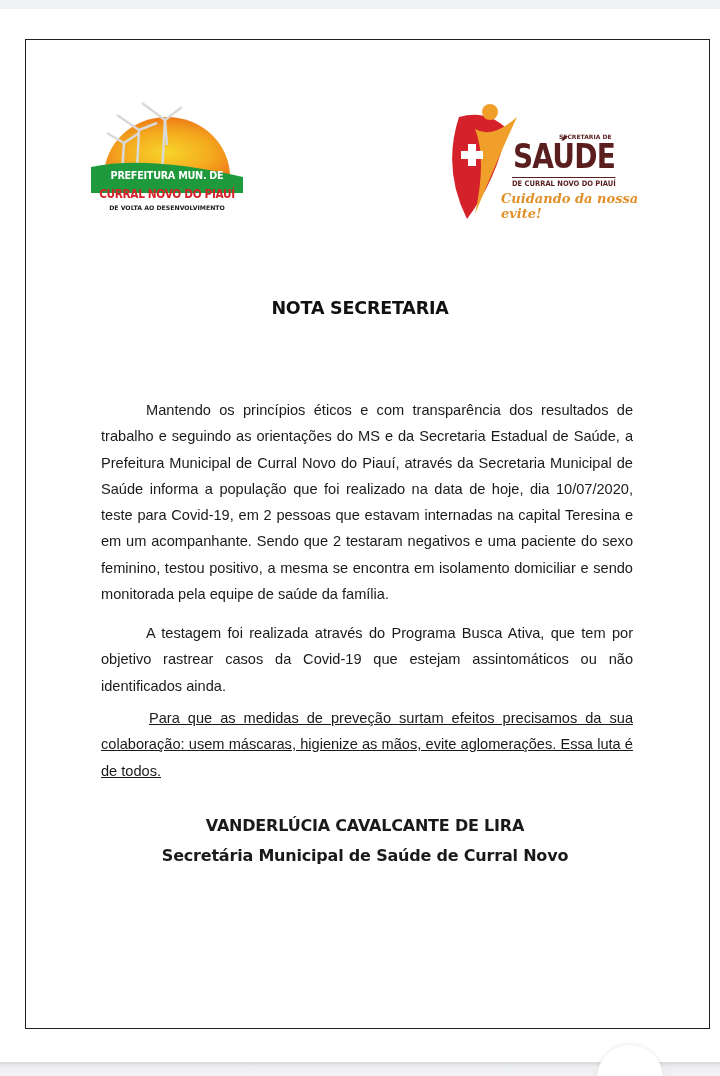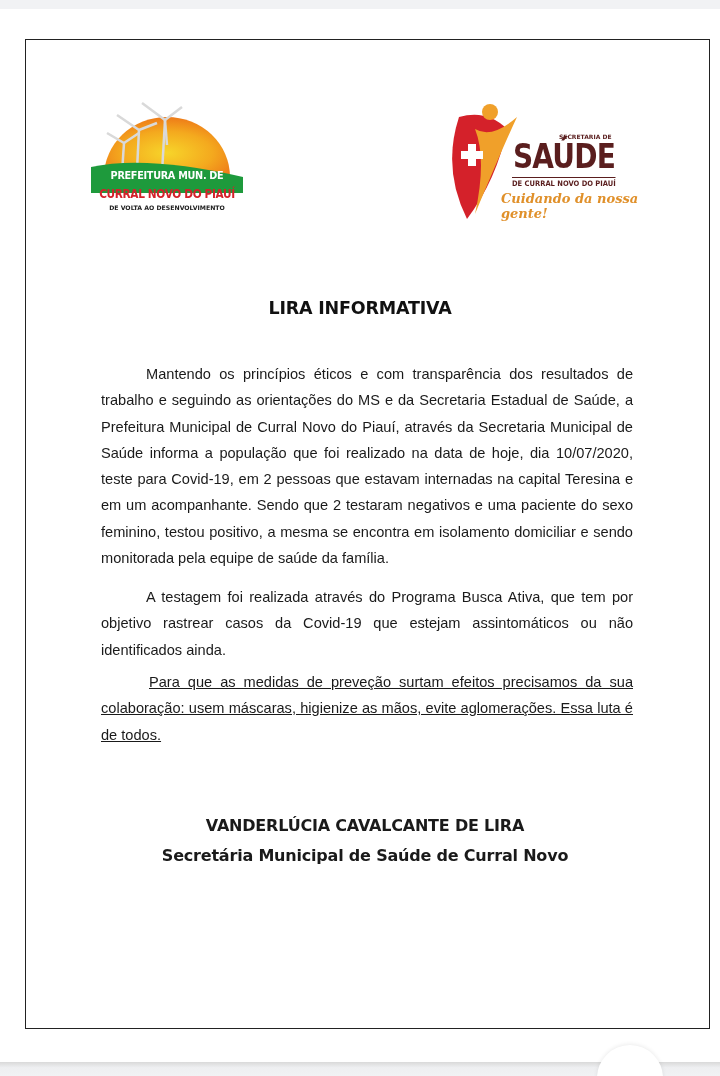--- a/index.html
+++ b/index.html
@@ -31,20 +31,21 @@
 
     .title {
       position: absolute; left: 0; width: 720px; top: 298px; text-align: center;
       font-family: "DejaVu Sans", sans-serif; font-weight: bold; font-size: 17.5px;
       color: #111; letter-spacing: -0.2px;
     }
     .body-text {
       position: absolute; left: 101px; width: 532px;
       font-size: 14.6px; line-height: 26.3px; color: #1a1a1a;
       text-align: justify;
+      margin-top: 36px;
     }
     .body-text .indent { display: inline-block; width: 45px; }
     .p1 { top: 361px; }
     .p2 { top: 584px; }
     .p3 { top: 669px; text-decoration: underline; }
     .p3 .indent { width: 48px; }
 
     .sig-name, .sig-role {
       position: absolute; left: 0; width: 730px; text-align: center;
       font-family: "DejaVu Sans", sans-serif; font-weight: bold; color: #1a1a1a;
@@ -95,24 +96,24 @@
     <circle cx="43" cy="13" r="8" fill="#f0a02a"></circle>
     <path d="M 28 30 Q 45 40 70 18 Q 55 50 28 115 Q 40 60 28 30 Z" fill="#f0a02a"></path>
     <g fill="#fff">
       <rect x="14" y="52" width="22" height="8"></rect>
       <rect x="21" y="45" width="8" height="22"></rect>
     </g>
   </svg>
   <div style="position:absolute;left:112px;top:34px;font-family:'DejaVu Sans',sans-serif;font-weight:bold;font-size:6px;color:#5a1e1e;">SECRETARIA DE</div>
   <div style="position:absolute;left:66px;top:38px;font-family:'DejaVu Sans',sans-serif;font-weight:bold;font-size:33px;color:#5a1e1e;letter-spacing:-1px;transform:scaleX(0.85);transform-origin:left;">SAÚDE</div>
   <div style="position:absolute;left:65px;top:78px;font-family:'DejaVu Sans',sans-serif;font-weight:bold;font-size:7.5px;color:#5a1e1e;border-top:1px solid #5a1e1e;padding-top:1px;transform:scaleX(0.9);transform-origin:left;">DE CURRAL NOVO DO PIAUÍ</div>
-  <div style="position:absolute;left:54px;top:92px;font-family:'DejaVu Serif',serif;font-style:italic;font-weight:bold;font-size:13px;color:#e0902a;">Cuidando da nossa gente!</div>
+  <div style="position:absolute;left:54px;top:92px;font-family:'DejaVu Serif',serif;font-style:italic;font-weight:bold;font-size:13px;color:#e0902a;">Cuidando da nossa evite!</div>
 </div>
 
-<div class="title">LIRA INFORMATIVA</div>
+<div class="title">NOTA SECRETARIA</div>
 
 <div class="body-text p1"><span class="indent"></span><span>Mantendo os princípios éticos e com transparência dos resultados de trabalho e seguindo as orientações do MS e da Secretaria Estadual de Saúde, a Prefeitura Municipal de Curral Novo do Piauí, através da Secretaria Municipal de Saúde informa a população que foi realizado na data de hoje, dia 10/07/2020, teste para Covid-19, em 2 pessoas que estavam internadas na capital Teresina e em  um acompanhante. Sendo que  2 testaram negativos e uma paciente do sexo feminino, testou positivo, a mesma se encontra em isolamento domiciliar e sendo monitorada pela equipe de saúde da família.</span></div>
 <div class="body-text p2"><span class="indent"></span><span>A testagem foi realizada  através do Programa Busca Ativa, que tem por objetivo  rastrear casos da Covid-19 que estejam assintomáticos ou não identificados ainda.</span></div>
 <div class="body-text p3"><span class="indent"></span><span>Para que as medidas de preveção surtam efeitos precisamos da sua colaboração: usem máscaras, higienize as mãos, evite aglomerações. Essa luta é de todos.</span></div>
 
 <div class="sig-name">VANDERLÚCIA CAVALCANTE DE LIRA</div>
 <div class="sig-role">Secretária Municipal de Saúde de Curral Novo</div>
 
 <div class="bottom-bar"></div>
 <div class="fab"></div>

